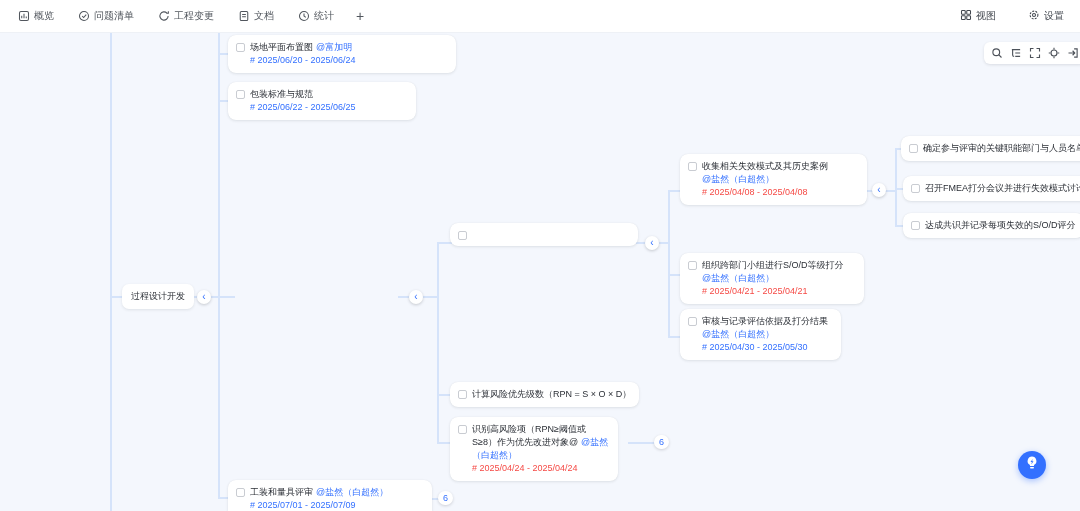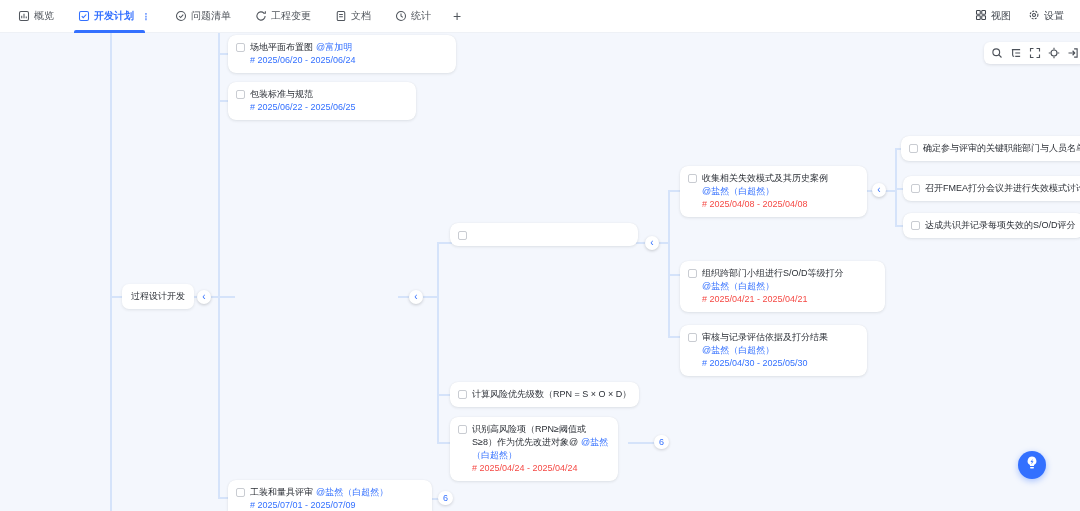--- a/index.html
+++ b/index.html
@@ -15,21 +15,21 @@
   body{font-family:"Liberation Sans","DejaVu Sans",sans-serif;background:#fff;position:relative;}
 
   
   .tabbar{position:absolute;top:0;left:0;right:0;height:33px;background:#fff;display:flex;align-items:center;padding:0 16px 0 10px;border-bottom:1px solid #eef1f6;}
   .tab{display:flex;align-items:center;gap:4px;height:33px;padding:0 8px;margin-right:8px;font-size:10px;color:var(--gray);cursor:pointer;position:relative;white-space:nowrap;}
   .tab svg{display:block;}
   .tab.active{color:var(--accent);font-weight:bold;}
   .tab.active::after{content:"";position:absolute;left:4px;right:14px;bottom:0;height:3px;background:var(--accent);border-radius:2px 2px 0 0;}
   .more-dots{color:var(--accent);opacity:.65;font-size:10px;margin-left:3px;letter-spacing:0;}
   .tab-add{font-size:14px;color:var(--gray);padding:0 6px;cursor:pointer;}
-  .tabbar-right{margin-left:auto;display:flex;align-items:center;gap:17px;}
+  .tabbar-right{margin-left:auto;display:flex;align-items:center;gap:32px;}
   .tb-action{display:flex;align-items:center;gap:4px;font-size:10px;color:#41464e;cursor:pointer;}
 
   
   .canvas{position:absolute;top:33px;left:0;right:0;bottom:0;background:var(--canvas);overflow:hidden;}
   .lv{position:absolute;width:2px;background:var(--conn);z-index:1;}
   .lh{position:absolute;height:2px;background:var(--conn);z-index:1;}
 
   .node{position:absolute;background:#fff;border-radius:8px;padding:6px 8px;box-shadow:0 1px 3px rgba(31,35,41,.10),0 0 1px rgba(31,35,41,.08);font-size:9px;line-height:13px;color:var(--txt);display:flex;gap:5px;z-index:2;cursor:pointer;}
   .node.nowrap{white-space:nowrap;}
   .checkbox{flex:none;width:9px;height:9px;margin-top:2px;border:1px solid #c9ccd2;border-radius:2px;background:#fff;cursor:pointer;}
@@ -54,30 +54,20 @@
 
 <div class="tabbar">
   <div class="tab">
     <span>
         <svg width="12" height="12" viewBox="0 0 16 16" fill="none" stroke="currentColor" stroke-width="1.4">
           <rect x="2" y="2" width="12" height="12" rx="2"></rect>
           <path d="M5 11V7.5M8 11V5M11 11V8.5"></path>
         </svg>
       </span>
     <span>概览</span>
-  </div>
-  <div class="tab active">
-    <span>
-        <svg width="12" height="12" viewBox="0 0 16 16" fill="none" stroke="currentColor" stroke-width="1.4">
-          <rect x="2" y="2" width="12" height="12" rx="2"></rect>
-          <path d="M5 8.2l2 2 4-4.2"></path>
-        </svg>
-      </span>
-    <span>开发计划</span>
-    <span class="more-dots">⋮</span>
   </div>
   <div class="tab">
     <span>
         <svg width="12" height="12" viewBox="0 0 16 16" fill="none" stroke="currentColor" stroke-width="1.4">
           <circle cx="8" cy="8" r="6"></circle>
           <path d="M5.5 8l2 2 3.5-3.8"></path>
         </svg>
       </span>
     <span>问题清单</span>
   </div>
@@ -210,39 +200,39 @@
   </div>
 
   <div class="node" style="left:450px;top:384px;width:168px">
     <span class="checkbox"></span>
     <div class="content">
       <span>识别高风险项（RPN≥阈值或S≥8）作为优先改进对象@</span><span class="mention">@盐然（白超然）</span>
       <div class="date-red"># 2025/04/24 - 2025/04/24</div>
     </div>
   </div>
 
-  <div class="node" style="left:680px;top:133px;width:187px">
+  <div class="node" style="left:680px;top:121px;width:187px">
     <span class="checkbox"></span>
     <div class="content">
       <span>收集相关失效模式及其历史案例</span>
       <div class="mention" style="margin-left:0">@盐然（白超然）</div>
       <div class="date-red"># 2025/04/08 - 2025/04/08</div>
     </div>
   </div>
 
-  <div class="node" style="left:680px;top:228px;width:205px">
+  <div class="node" style="left:680px;top:220px;width:184px">
     <span class="checkbox"></span>
     <div class="content">
       <span>组织跨部门小组进行S/O/D等级打分</span>
       <div class="mention" style="margin-left:0">@盐然（白超然）</div>
       <div class="date-red"># 2025/04/21 - 2025/04/21</div>
     </div>
   </div>
 
-  <div class="node" style="left:680px;top:292px;width:187px">
+  <div class="node" style="left:680px;top:276px;width:161px">
     <span class="checkbox"></span>
     <div class="content">
       <span>审核与记录评估依据及打分结果</span>
       <div class="mention" style="margin-left:0">@盐然（白超然）</div>
       <div class="date-blue"># 2025/04/30 - 2025/05/30</div>
     </div>
   </div>
 
   <div class="node nowrap" style="left:901px;top:103px">
     <span class="checkbox"></span>

